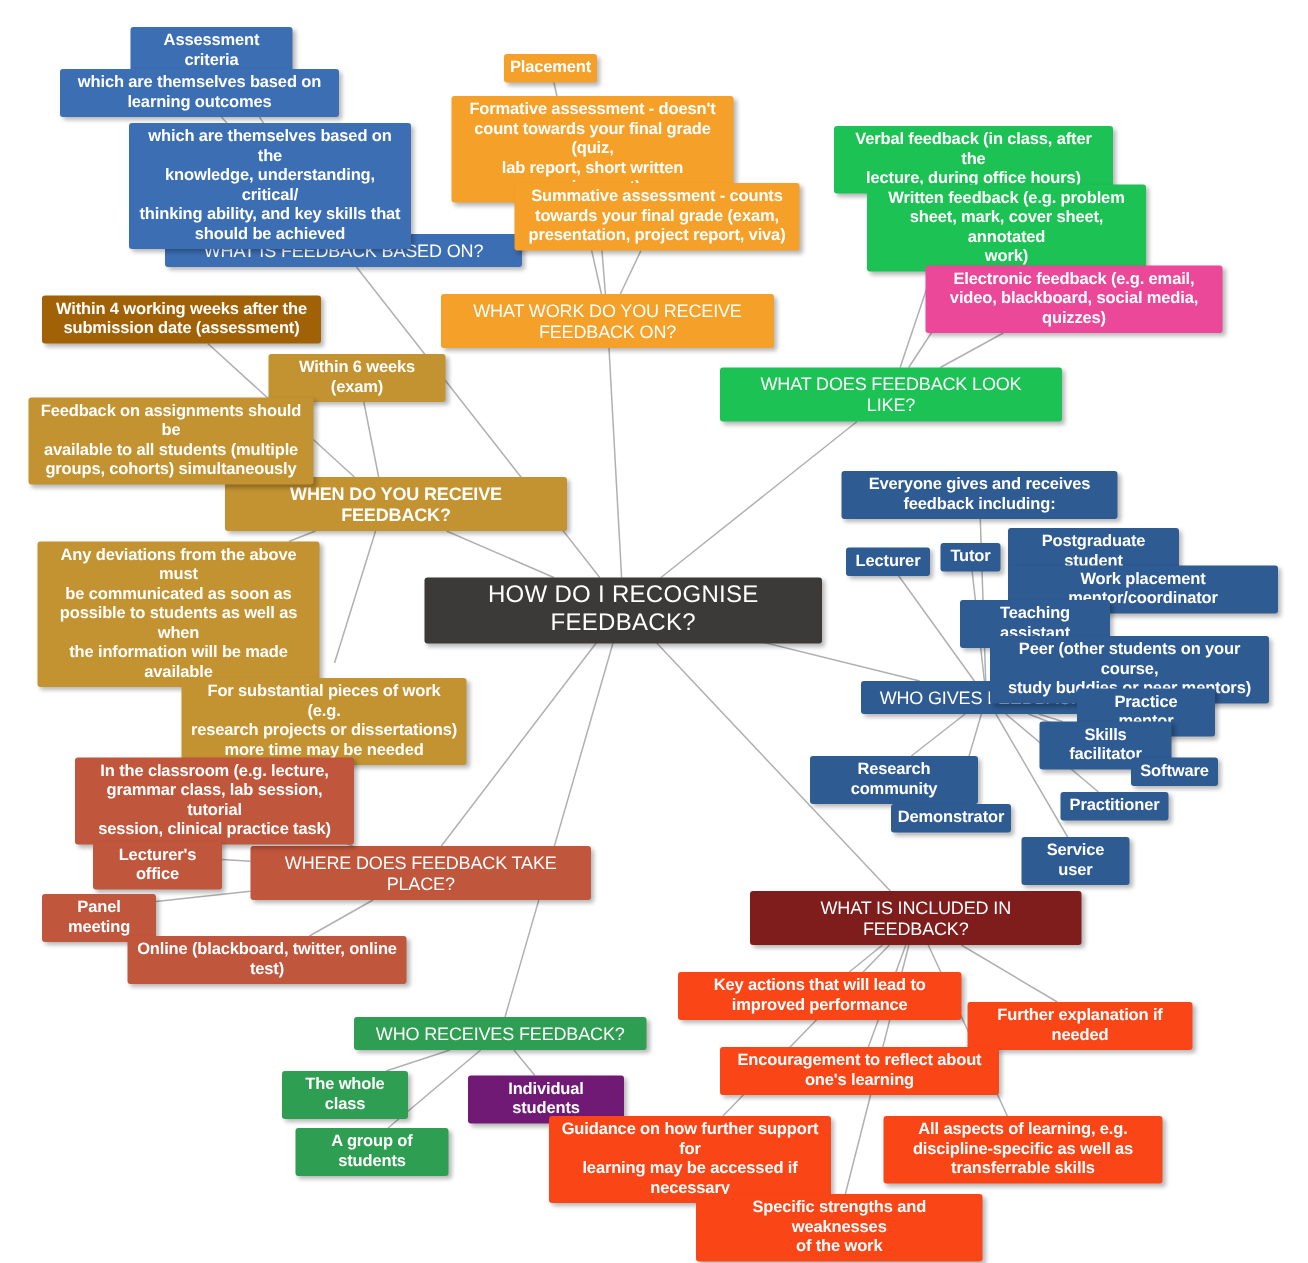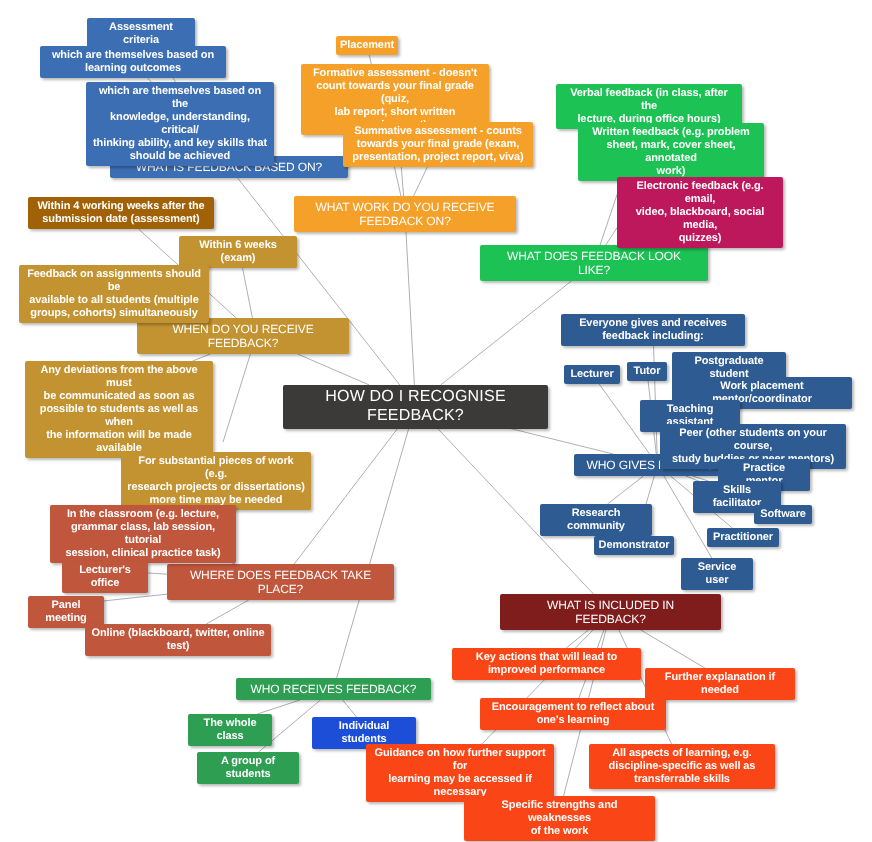--- a/index.html
+++ b/index.html
@@ -130,24 +130,24 @@
       <div class="node leaf" style="left: 343px; top: 122px; width: 190px; min-height: 45px; background: rgb(245, 160, 40);">Summative assessment - counts
 towards your final grade (exam,
 presentation, project report, viva)</div>
       <div class="node branch" style="left: 480px; top: 245px; width: 228px; min-height: 36px; background: rgb(29, 194, 84);">WHAT DOES FEEDBACK LOOK
 LIKE?</div>
       <div class="node leaf" style="left: 556px; top: 84px; width: 186px; min-height: 32px; background: rgb(29, 194, 84);">Verbal feedback (in class, after the
 lecture, during office hours)</div>
       <div class="node leaf" style="left: 578px; top: 123px; width: 186px; min-height: 45px; background: rgb(29, 194, 84);">Written feedback (e.g. problem
 sheet, mark, cover sheet, annotated
 work)</div>
-      <div class="node leaf" style="left: 617px; top: 177px; width: 166px; min-height: 45px; background: #be185d;">Electronic feedback (e.g. email,
+      <div class="node leaf" style="left: 617px; top: 177px; width: 198px; min-height: 45px; background: #ec4899;">Electronic feedback (e.g. email,
 video, blackboard, social media,
 quizzes)</div>
-      <div class="node branch" style="left: 137px; top: 318px; width: 212px; min-height: 36px; background: rgb(195, 147, 49);">WHEN DO YOU RECEIVE
+      <div class="node branch" style="left: 150px; top: 318px; width: 228px; min-height: 36px; background: rgb(195, 147, 49); font-weight: bold;">WHEN DO YOU RECEIVE
 FEEDBACK?</div>
       <div class="node leaf" style="left: 28px; top: 197px; width: 186px; min-height: 32px; background: #a16207;">Within 4 working weeks after the
 submission date (assessment)</div>
       <div class="node leaf" style="left: 179px; top: 236px; width: 118px; min-height: 18px; background: rgb(195, 147, 49);">Within 6 weeks (exam)</div>
       <div class="node leaf" style="left: 19px; top: 265px; width: 190px; min-height: 45px; background: rgb(195, 147, 49);">Feedback on assignments should be
 available to all students (multiple
 groups, cohorts) simultaneously</div>
       <div class="node leaf" style="left: 25px; top: 361px; width: 188px; min-height: 58px; background: rgb(195, 147, 49);">Any deviations from the above must
 be communicated as soon as
 possible to students as well as when
@@ -176,21 +176,21 @@
 PLACE?</div>
       <div class="node leaf" style="left: 50px; top: 505px; width: 186px; min-height: 45px; background: rgb(192, 86, 60);">In the classroom (e.g. lecture,
 grammar class, lab session, tutorial
 session, clinical practice task)</div>
       <div class="node leaf" style="left: 62px; top: 561px; width: 86px; min-height: 18px; background: rgb(192, 86, 60);">Lecturer's office</div>
       <div class="node leaf" style="left: 28px; top: 596px; width: 76px; min-height: 18px; background: rgb(192, 86, 60);">Panel meeting</div>
       <div class="node leaf" style="left: 85px; top: 624px; width: 186px; min-height: 32px; background: rgb(192, 86, 60);">Online (blackboard, twitter, online
 test)</div>
       <div class="node branch" style="left: 236px; top: 678px; width: 195px; min-height: 22px; background: rgb(46, 158, 82);">WHO RECEIVES FEEDBACK?</div>
       <div class="node leaf" style="left: 188px; top: 714px; width: 84px; min-height: 18px; background: rgb(46, 158, 82);">The whole class</div>
-      <div class="node leaf" style="left: 312px; top: 717px; width: 104px; min-height: 18px; background: #1d4ed8;">Individual students</div>
+      <div class="node leaf" style="left: 312px; top: 717px; width: 104px; min-height: 18px; background: #701a75;">Individual students</div>
       <div class="node leaf" style="left: 197px; top: 752px; width: 102px; min-height: 18px; background: rgb(46, 158, 82);">A group of students</div>
       <div class="node branch" style="left: 500px; top: 594px; width: 221px; min-height: 36px; background: #7f1d1d;">WHAT IS INCLUDED IN
 FEEDBACK?</div>
       <div class="node leaf" style="left: 452px; top: 648px; width: 189px; min-height: 32px; background: rgb(250, 70, 22);">Key actions that will lead to
 improved performance</div>
       <div class="node leaf" style="left: 645px; top: 668px; width: 150px; min-height: 18px; background: rgb(250, 70, 22);">Further explanation if needed</div>
       <div class="node leaf" style="left: 480px; top: 698px; width: 186px; min-height: 32px; background: rgb(250, 70, 22);">Encouragement to reflect about
 one's learning</div>
       <div class="node leaf" style="left: 366px; top: 744px; width: 188px; min-height: 45px; background: rgb(250, 70, 22);">Guidance on how further support for
 learning may be accessed if

